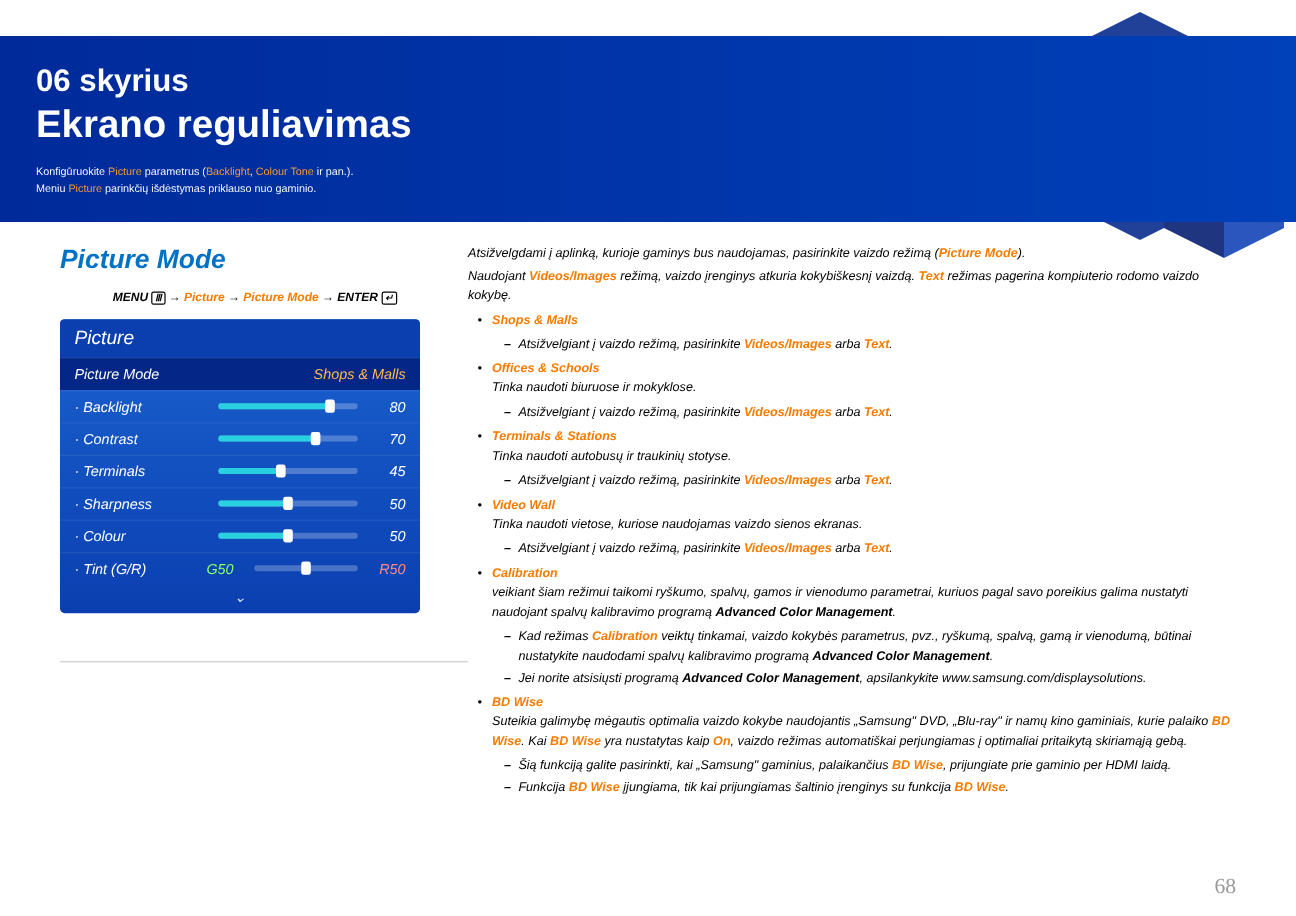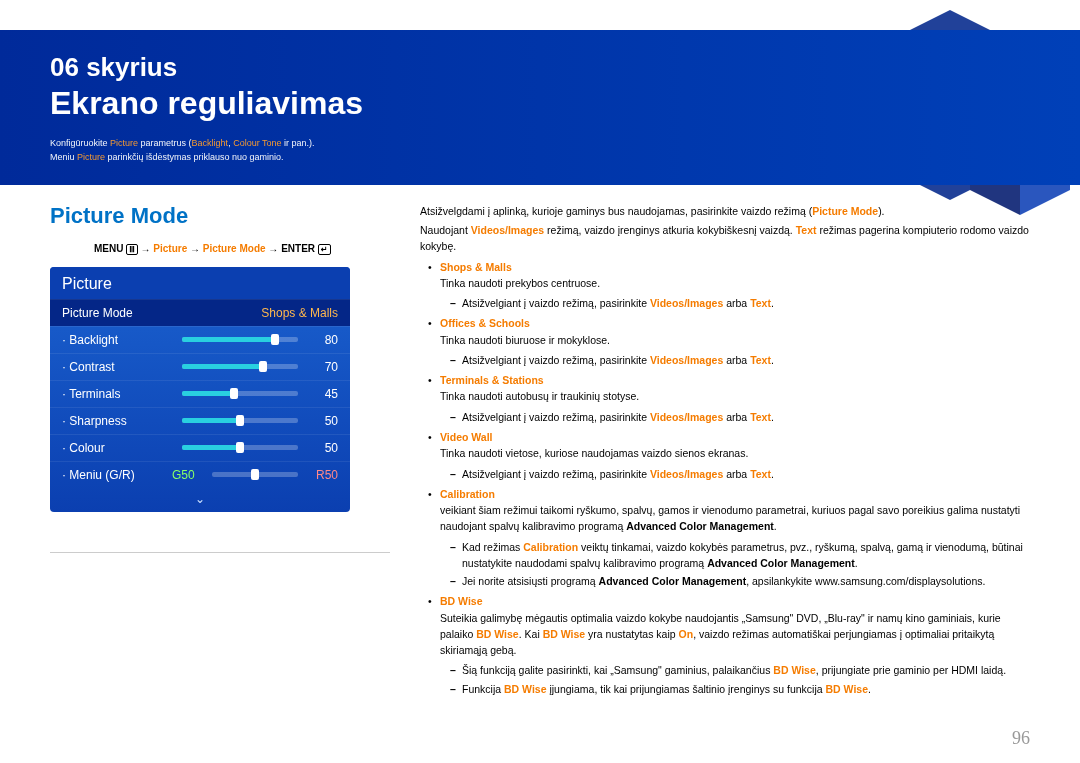--- a/index.html
+++ b/index.html
@@ -32,29 +32,29 @@
     position: relative;
     padding: 22px 0 20px 0;
     margin: 0 -50px 0 -50px;
   }
   .header-bar::before{
     content:"";
     position:absolute; inset:0;
     background: linear-gradient(90deg,#00248f 0%,#0038a8 70%);
     z-index:-1;
   }
-  .header-inner{ padding: 0 50px; color:#fff;}
+  .header-inner{ padding: 0 30px; color:#fff;}
   .chapter-num { font-size: 26px; font-weight: bold; }
   .chapter-name { font-size: 32px; font-weight: bold; margin-top: 2px;}
   .intro { font-size: 9px; color:#fff; opacity:0.95; margin-top:14px; line-height:1.6;}
   .intro .orange{ color:#ff9e2d;}
   .columns {
     display: flex;
-    gap: 30px;
     margin-top: 18px;
+    font-style: italic;
   }
   .left-col { width: 340px; flex-shrink:0;}
   .right-col { flex: 1; font-size: 10.5px; line-height: 1.55;}
   .section-title { color:#0072c6; font-size:22px; font-weight:bold; margin-bottom:14px;}
   .menu-path { font-size: 10px; font-weight:bold; margin-bottom:12px;margin-left:44px;}
   .menu-path .orange { color:#f57c00; }
   .menu-box{
     width: 300px;
     border-radius:4px;
     overflow:hidden;
@@ -190,40 +190,39 @@
           </div>
           <div class="menu-row">
             <span class="label dot">Colour</span>
             <div class="slider">
                 <div class="fill" style="width:50%"></div>
                 <div class="knob" style="left:50%"></div>
               </div>
             <span class="val">50</span>
           </div>
           <div class="menu-row tint-row">
-            <span class="label dot">Meniu (G/R)</span>
+            <span class="label dot">Tint (G/R)</span>
             <span class="g" style="width:30px;text-align:left">G50</span>
             <div class="slider">
                 <div class="knob" style="left:50%"></div>
               </div>
             <span class="r val">R50</span>
           </div>
           <div class="menu-footer"><span>⌄</span></div>
         </div>
 
         <hr class="divider">
       </div>
 
       <div class="right-col">
         <p><span>Atsižvelgdami į aplinką, kurioje gaminys bus naudojamas, pasirinkite vaizdo režimą (</span><span class="orange bold">Picture Mode</span><span>).</span></p>
         <p><span>Naudojant </span><span class="orange bold">Videos/Images</span><span> režimą, vaizdo įrenginys atkuria kokybiškesnį vaizdą. </span><span class="orange bold">Text</span><span> režimas pagerina kompiuterio rodomo vaizdo kokybę.</span></p>
 
         <ul>
           <li><span class="hd orange">Shops &amp; Malls</span>
-            <div>Tinka naudoti prekybos centruose.</div>
             <ul>
                 <li><span>Atsižvelgiant į vaizdo režimą, pasirinkite </span><span class="orange bold">Videos/Images</span><span> arba </span><span class="orange bold">Text</span><span>.</span></li>
               </ul>
           </li>
           <li><span class="hd orange">Offices &amp; Schools</span>
             <div>Tinka naudoti biuruose ir mokyklose.</div>
             <ul>
                 <li><span>Atsižvelgiant į vaizdo režimą, pasirinkite </span><span class="orange bold">Videos/Images</span><span> arba </span><span class="orange bold">Text</span><span>.</span></li>
               </ul>
           </li>
@@ -251,14 +250,14 @@
             <ul>
               <li><span>Šią funkciją galite pasirinkti, kai „Samsung" gaminius, palaikančius </span><span class="orange bold">BD Wise</span><span>, prijungiate prie gaminio per HDMI laidą.</span></li>
               <li><span>Funkcija </span><span class="orange bold">BD Wise</span><span> įjungiama, tik kai prijungiamas šaltinio įrenginys su funkcija </span><span class="orange bold">BD Wise</span>.</li>
             </ul>
           </li>
         </ul>
       </div>
     </div>
   </div>
 
-  <div class="page-num">96</div>
+  <div class="page-num">68</div>
 </div>
 
 </body></html>

